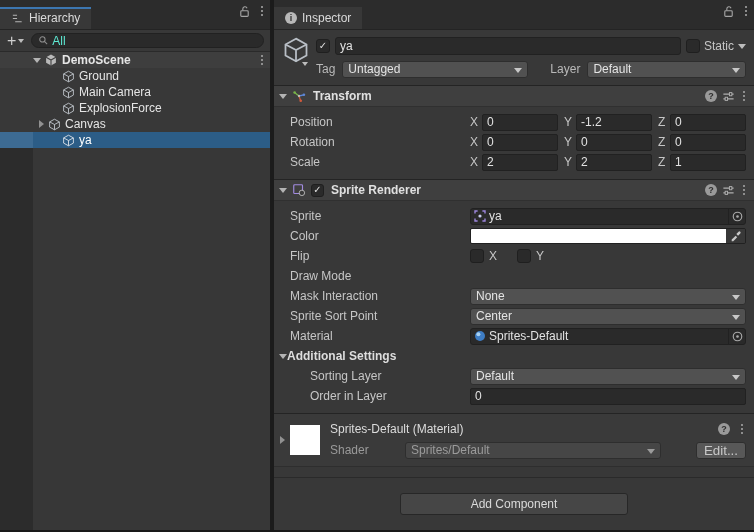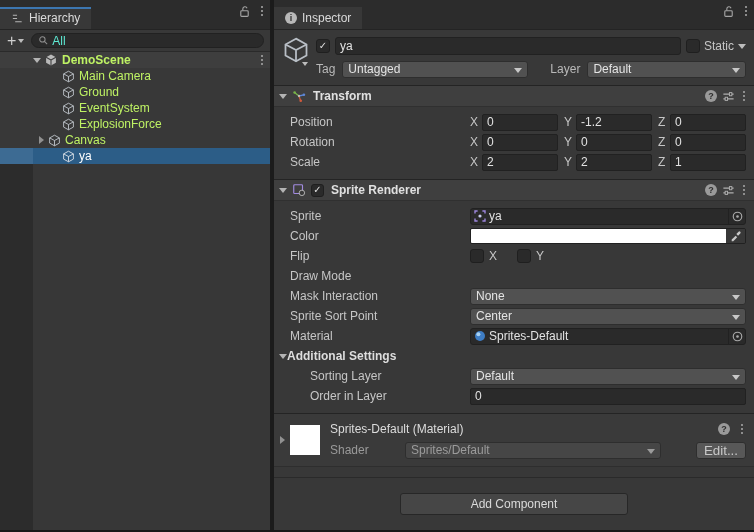--- a/index.html
+++ b/index.html
@@ -33,21 +33,21 @@
   svg { display:block; }
 
   
   .hierarchy { width:270px; flex:none; display:flex; flex-direction:column; background:#383838; }
   .h-toolbar { height:22px; display:flex; align-items:center; padding:0 6px 0 5px; gap:5px; border-bottom:1px solid #2A2A2A; }
   .plus-btn { display:flex; align-items:center; gap:2px; color:#CFCFCF; font-size:16px; line-height:1; padding:0 2px; }
   .plus-btn .caret-down { border-top-width:4px; border-left-width:3px; border-right-width:3px; }
   .search { flex:1; height:15px; background:#2A2A2A; border:1px solid #212121; border-radius:8px;
             display:flex; align-items:center; padding:0 6px; gap:3px; color:#5eead4; }
   .tree { flex:1; display:flex; flex-direction:column; background:linear-gradient(90deg,#2C2C2C 0 33px,#373737 33px); }
-  .trow { height:16px; display:flex; align-items:center; background:#383838; color:#bef264; }
+  .trow { height:16px; display:flex; align-items:center; background:#383838; color:#e5e5e5; }
   .trow .arrow-slot { width:14px; display:flex; justify-content:center; flex:none; }
   .trow .obj-icon { flex:none; margin-right:4px; }
   .scene-row { background:#3E3E3E; font-weight:bold; padding-left:30px; }
   .child-row { padding-left:48px; }
   .sel-row { background:linear-gradient(90deg,#3D6B93 0 33px,#2C5D87 33px); color:#FFFFFF; }
   .tree-fill { flex:1; }
 
   
   .vdivider { width:4px; flex:none; background:#1B1B1B; cursor:col-resize; }
   .inspector { flex:1; display:flex; flex-direction:column; background:#383838; }
@@ -168,44 +168,34 @@
       </div>
 
       <div class="trow child-row">
         <span class="arrow-slot"></span>
         <span class="obj-icon">
           <svg width="13" height="13" viewBox="0 0 16 16">
               <path d="M8 1.5 14 4.8v6.4L8 14.5 2 11.2V4.8Z" fill="none" stroke="#C0C6CD" stroke-width="1.1"></path>
               <path d="M2 4.8 8 8l6-3.2M8 8v6.5" fill="none" stroke="#C0C6CD" stroke-width="1.1"></path>
             </svg>
         </span>
-        <span>Main Camera</span>
+        <span>Ground</span>
       </div>
 
       <div class="trow child-row">
         <span class="arrow-slot"></span>
         <span class="obj-icon">
           <svg width="13" height="13" viewBox="0 0 16 16">
               <path d="M8 1.5 14 4.8v6.4L8 14.5 2 11.2V4.8Z" fill="none" stroke="#C0C6CD" stroke-width="1.1"></path>
               <path d="M2 4.8 8 8l6-3.2M8 8v6.5" fill="none" stroke="#C0C6CD" stroke-width="1.1"></path>
             </svg>
         </span>
-        <span>Ground</span>
-      </div>
-
-      <div class="trow child-row">
-        <span class="arrow-slot"></span>
-        <span class="obj-icon">
-          <svg width="13" height="13" viewBox="0 0 16 16">
-              <path d="M8 1.5 14 4.8v6.4L8 14.5 2 11.2V4.8Z" fill="none" stroke="#C0C6CD" stroke-width="1.1"></path>
-              <path d="M2 4.8 8 8l6-3.2M8 8v6.5" fill="none" stroke="#C0C6CD" stroke-width="1.1"></path>
-            </svg>
-        </span>
-        <span>EventSystem</span>
-      </div>
+        <span>Main Camera</span>
+      </div>
+
 
       <div class="trow child-row">
         <span class="arrow-slot"></span>
         <span class="obj-icon">
           <svg width="13" height="13" viewBox="0 0 16 16">
               <path d="M8 1.5 14 4.8v6.4L8 14.5 2 11.2V4.8Z" fill="none" stroke="#C0C6CD" stroke-width="1.1"></path>
               <path d="M2 4.8 8 8l6-3.2M8 8v6.5" fill="none" stroke="#C0C6CD" stroke-width="1.1"></path>
             </svg>
         </span>
         <span>ExplosionForce</span>

